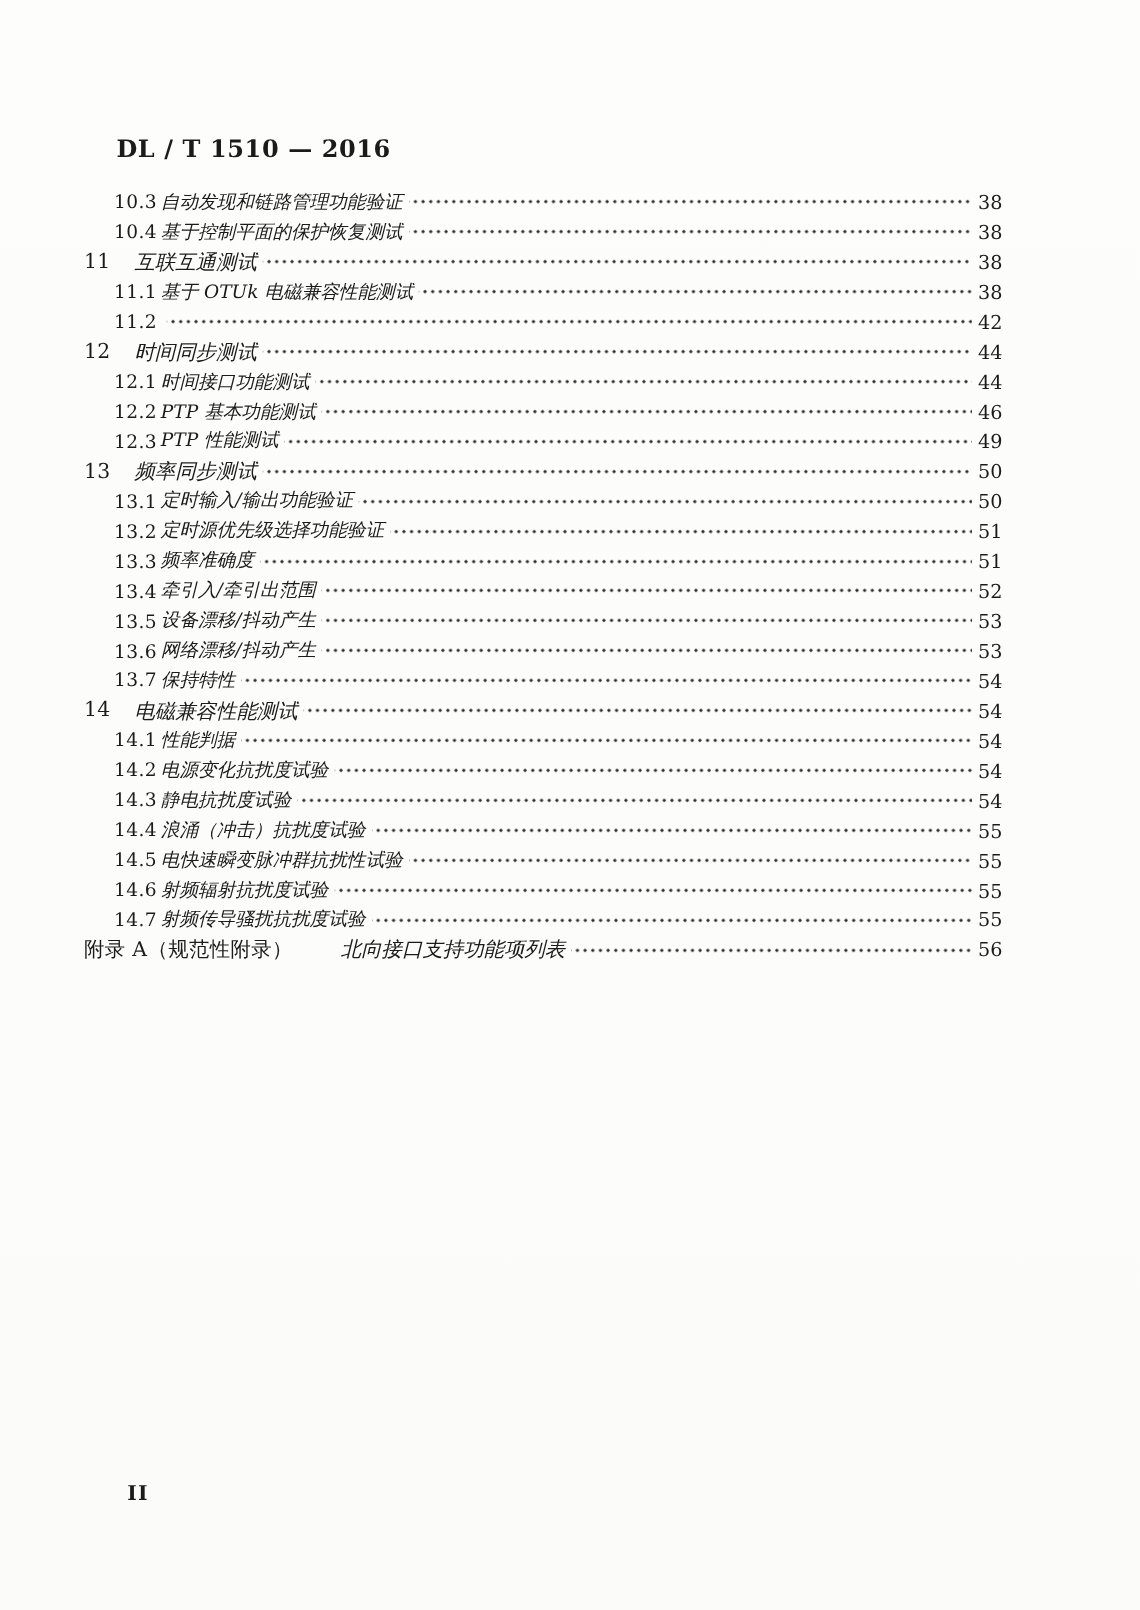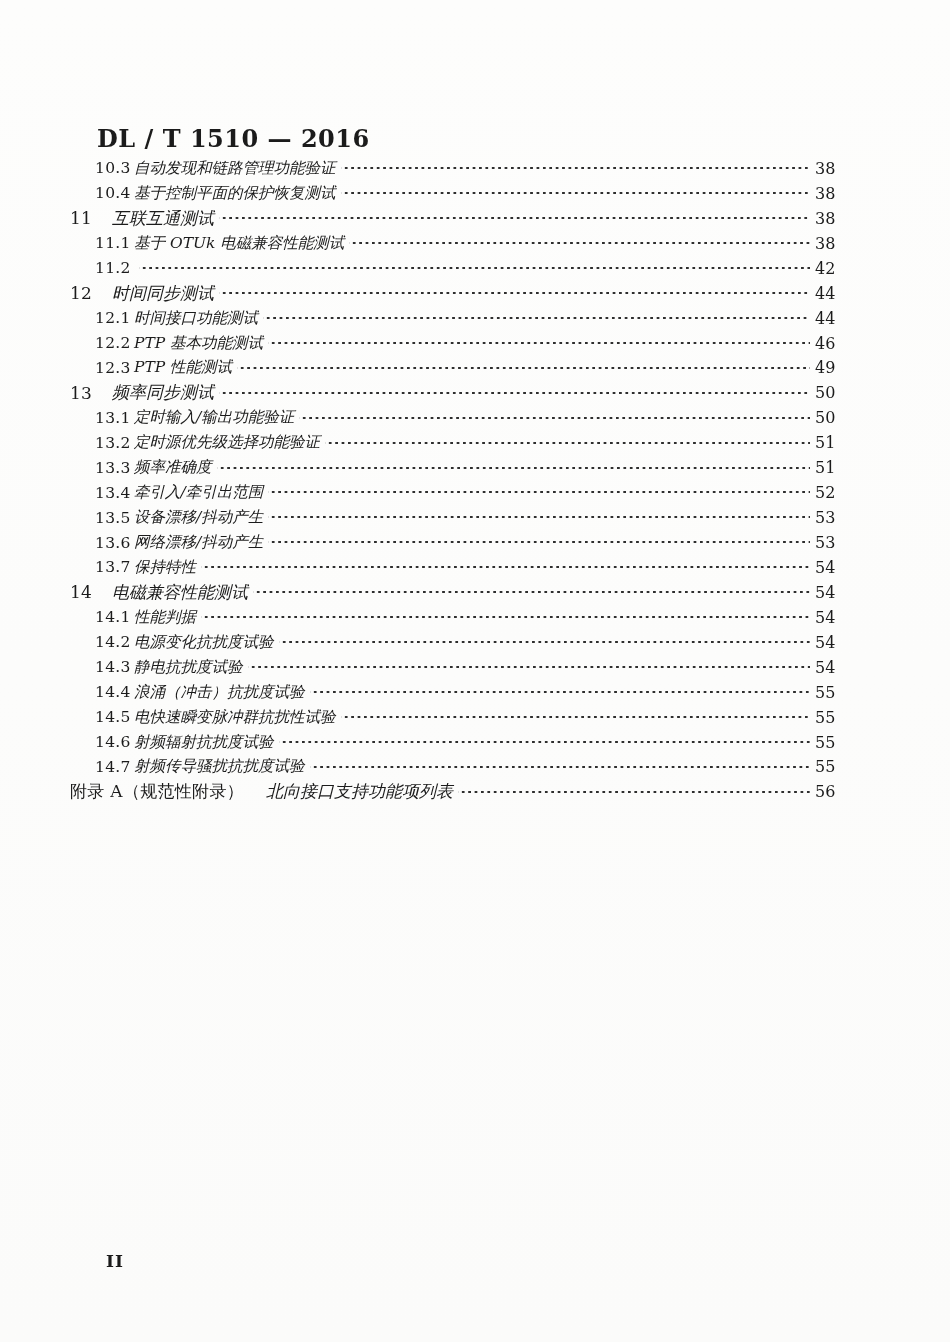--- a/index.html
+++ b/index.html
@@ -10,22 +10,22 @@
     color: #1b1b1b;
     overflow: hidden;
   }
   .page {
     position: relative;
     width: 950px; height: 1342px;
     background: linear-gradient(180deg, #fdfdfc 0%, #fbfbfa 100%);
   }
   .doc-header {
     position: absolute;
-    left: 97px; top: 124px;
-    font-size: 24px;
+    left: 97px; top: 112px;
+    font-size: 20px;
     font-weight: bold;
     letter-spacing: 0.5px;
     white-space: nowrap;
   }
   .toc {
     position: absolute;
     left: 70px;
     top: 156px;
     width: 767px; 
   }
@@ -33,21 +33,21 @@
     display: flex;
     align-items: center;
     height: 24.95px;
     white-space: nowrap;
   }
   .toc-row.l1 { font-size: 17px; }
   .toc-row.l2 { font-size: 15.5px; padding-left: 25px; }
   .num { flex: none; letter-spacing: 0.3px; }
   .l1 .num { width: 42px; }
   .l2 .num { width: 39px; }
-  .appendix .num { width: auto; margin-right: 22px; text-align: right; }
+  .appendix .num { width: auto; margin-right: 40px; text-align: right; }
   .title { flex: none; font-style: italic; }
   .leader {
     flex: 1 1 auto;
     align-self: stretch;
     margin: 0 5px 0 5px;
     background-image: radial-gradient(circle, #2e2e2e 1.15px, rgba(0,0,0,0) 1.45px);
     background-size: 6.4px 6.4px;
     background-repeat: repeat-x;
     background-position: 2px center;
     min-width: 10px;
@@ -57,21 +57,20 @@
     min-width: 22px;
     text-align: left;
     font-size: 16px;
   }
   .folio {
     position: absolute;
     left: 106px; top: 1235px;
     font-size: 17px;
     font-weight: bold;
     letter-spacing: 1px;
-    margin-top: 16px;
   }
 </style>
 </head>
 <body>
 
 <div class="page">
 
   <div class="doc-header">DL / T 1510 — 2016</div>
 
   <div class="toc">

